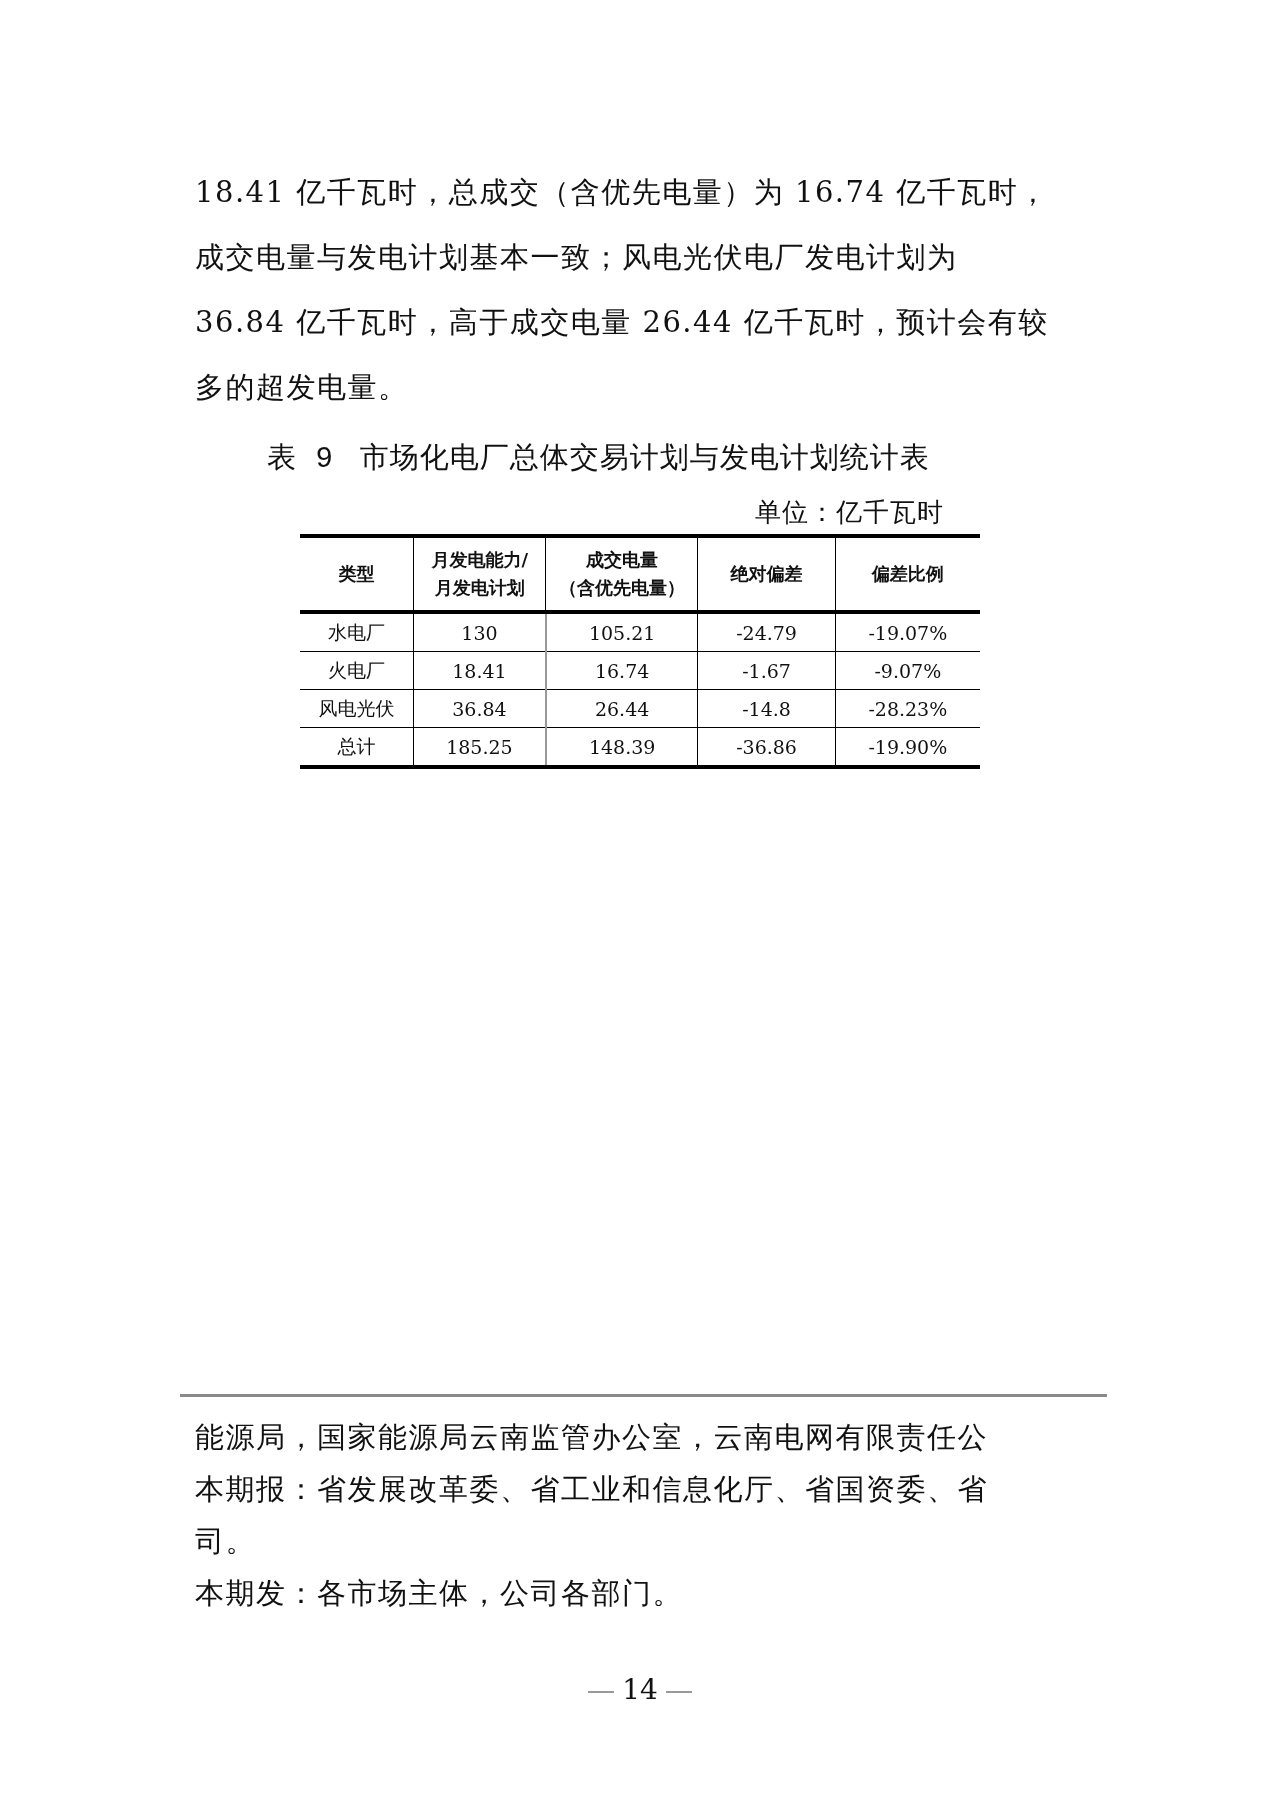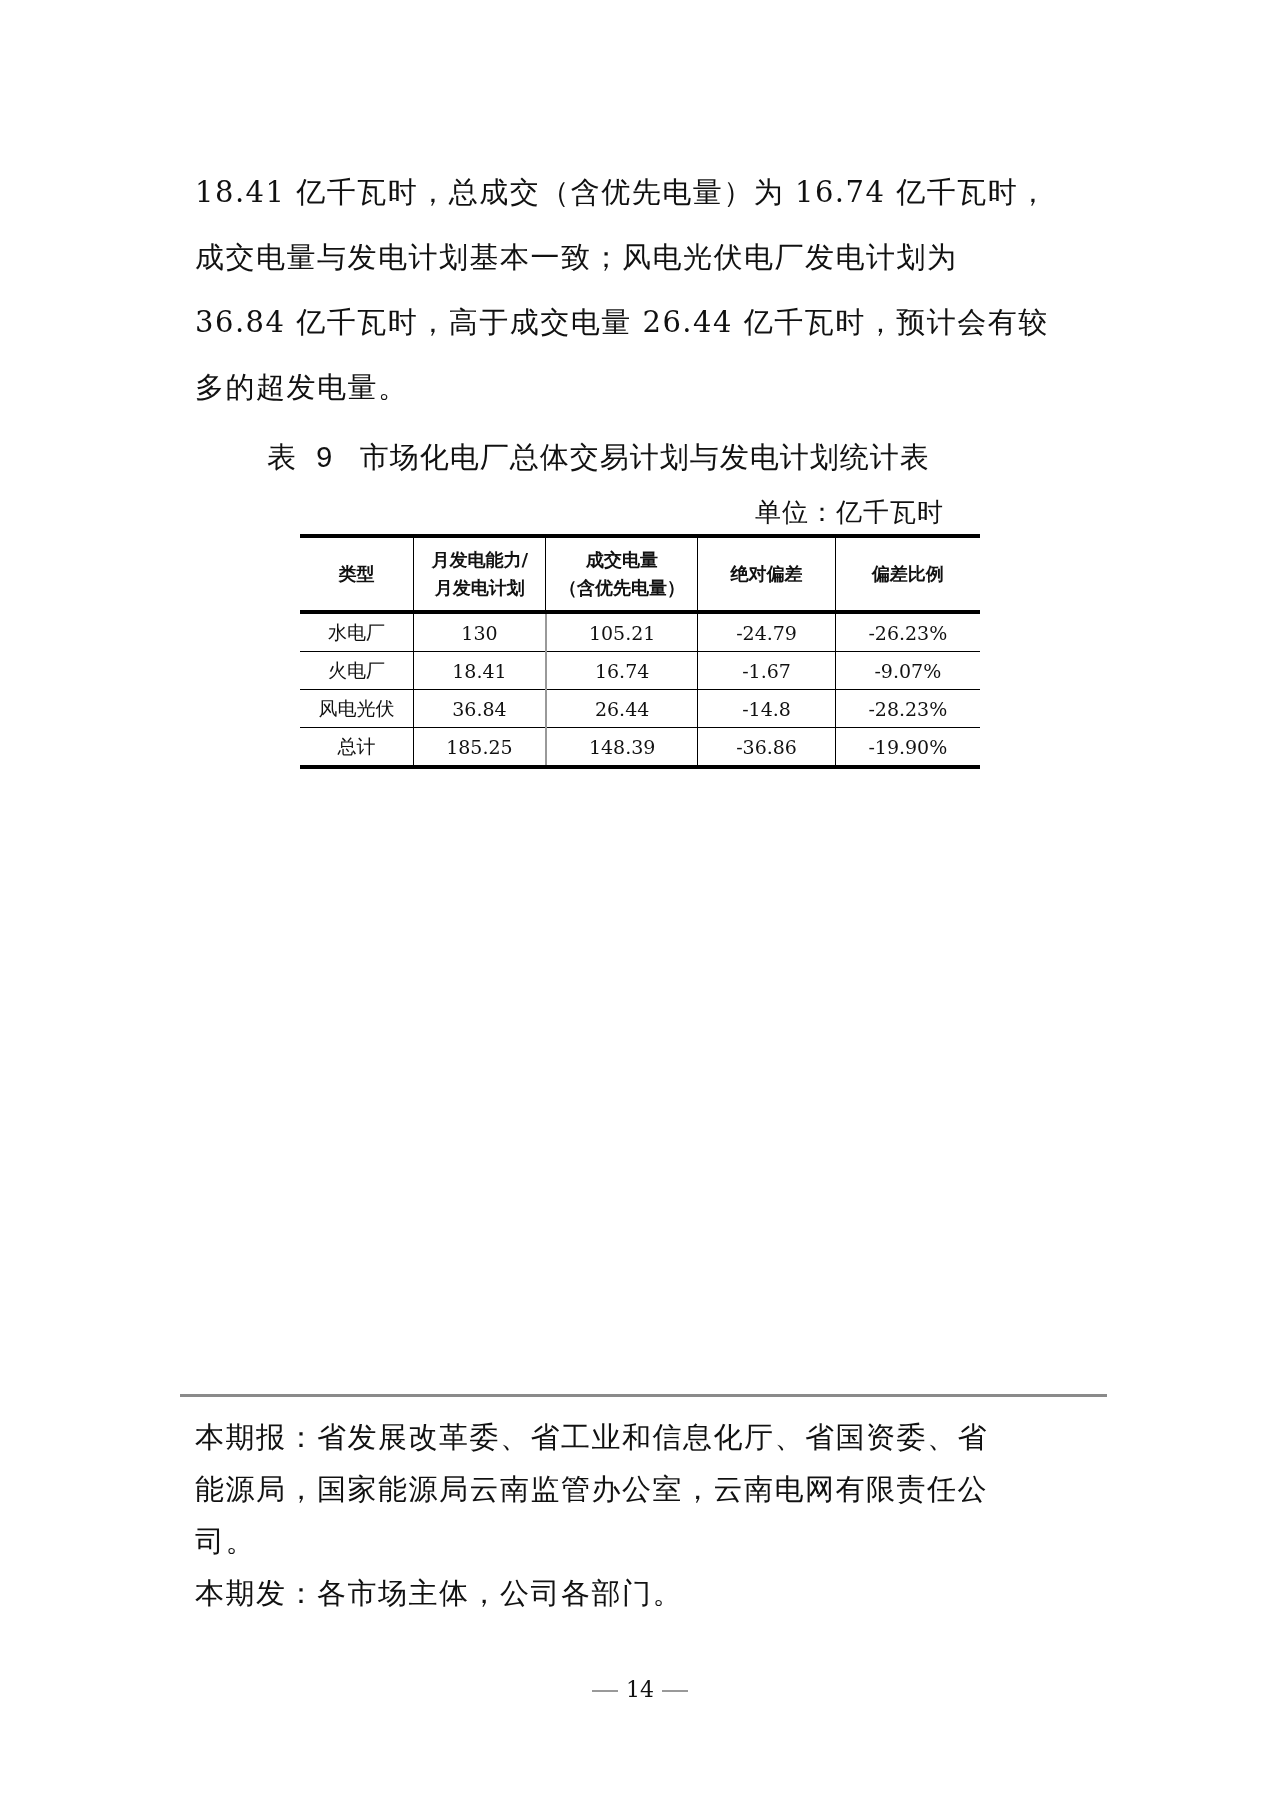--- a/index.html
+++ b/index.html
@@ -13,21 +13,21 @@
   table.stats th, table.stats td { border-left: 1.5px solid #000; text-align: center; padding: 0; }
   table.stats th:first-child, table.stats td:first-child { border-left: none; }
   table.stats th { height: 72px; font-family: "DejaVu Sans", "Liberation Sans", sans-serif; font-weight: bold; font-size: 18px; line-height: 28px; border-bottom: 4px solid #000; }
   table.stats td { height: 37px; border-top: 1.5px solid #000; }
   table.stats tbody tr:first-child td { border-top: none; }
   table.stats .gray-div { border-left: 2px solid #999; }
   .c1 { width: 114px; } .c2 { width: 132px; } .c3 { width: 152px; } .c4 { width: 137px; } .c5 { width: 145px; }
   .footer-rule { position: absolute; left: 180px; top: 1394px; width: 927px; height: 3px; background: #8a8a8a; }
   .footer-text { position: absolute; left: 195px; top: 1411px; width: 895px; font-size: 29px; line-height: 52px; letter-spacing: 1.5px; }
   .footer-text .line { display: block; white-space: nowrap; }
-  .page-num { position: absolute; left: 0; width: 1280px; top: 1675px; text-align: center; font-size: 22px; line-height: 30px; }
+  .page-num { position: absolute; left: 0; width: 1280px; top: 1675px; text-align: center; font-size: 28px; line-height: 30px; }
   .page-num .dash { display: inline-block; width: 26px; height: 2px; background: #999; vertical-align: middle; margin: 0 8px; }
 </style>
 </head>
 <body>
 
 <div class="body-text">
   <span class="line">18.41 亿千瓦时，总成交（含优先电量）为 16.74 亿千瓦时，</span>
   <span class="line">成交电量与发电计划基本一致；风电光伏电厂发电计划为</span>
   <span class="line">36.84 亿千瓦时，高于成交电量 26.44 亿千瓦时，预计会有较</span>
   <span class="line">多的超发电量。</span>
@@ -48,21 +48,21 @@
       <th class="c4"><span>绝对偏差</span></th>
       <th class="c5"><span>偏差比例</span></th>
     </tr>
   </thead>
   <tbody>
     <tr>
       <td>水电厂</td>
       <td>130</td>
       <td class="gray-div">105.21</td>
       <td>-24.79</td>
-      <td>-26.23%</td>
+      <td>-19.07%</td>
     </tr>
     <tr>
       <td>火电厂</td>
       <td>18.41</td>
       <td class="gray-div">16.74</td>
       <td>-1.67</td>
       <td>-9.07%</td>
     </tr>
     <tr>
       <td>风电光伏</td>
@@ -77,21 +77,21 @@
       <td class="gray-div">148.39</td>
       <td>-36.86</td>
       <td>-19.90%</td>
     </tr>
   </tbody>
 </table>
 
 <div class="footer-rule"></div>
 
 <div class="footer-text">
+  <span class="line">能源局，国家能源局云南监管办公室，云南电网有限责任公</span>
   <span class="line">本期报：省发展改革委、省工业和信息化厅、省国资委、省</span>
-  <span class="line">能源局，国家能源局云南监管办公室，云南电网有限责任公</span>
   <span class="line">司。</span>
   <span class="line">本期发：各市场主体，公司各部门。</span>
 </div>
 
 <div class="page-num">
   <span class="dash"></span><span>14</span><span class="dash"></span>
 </div>
 
 </body></html>

